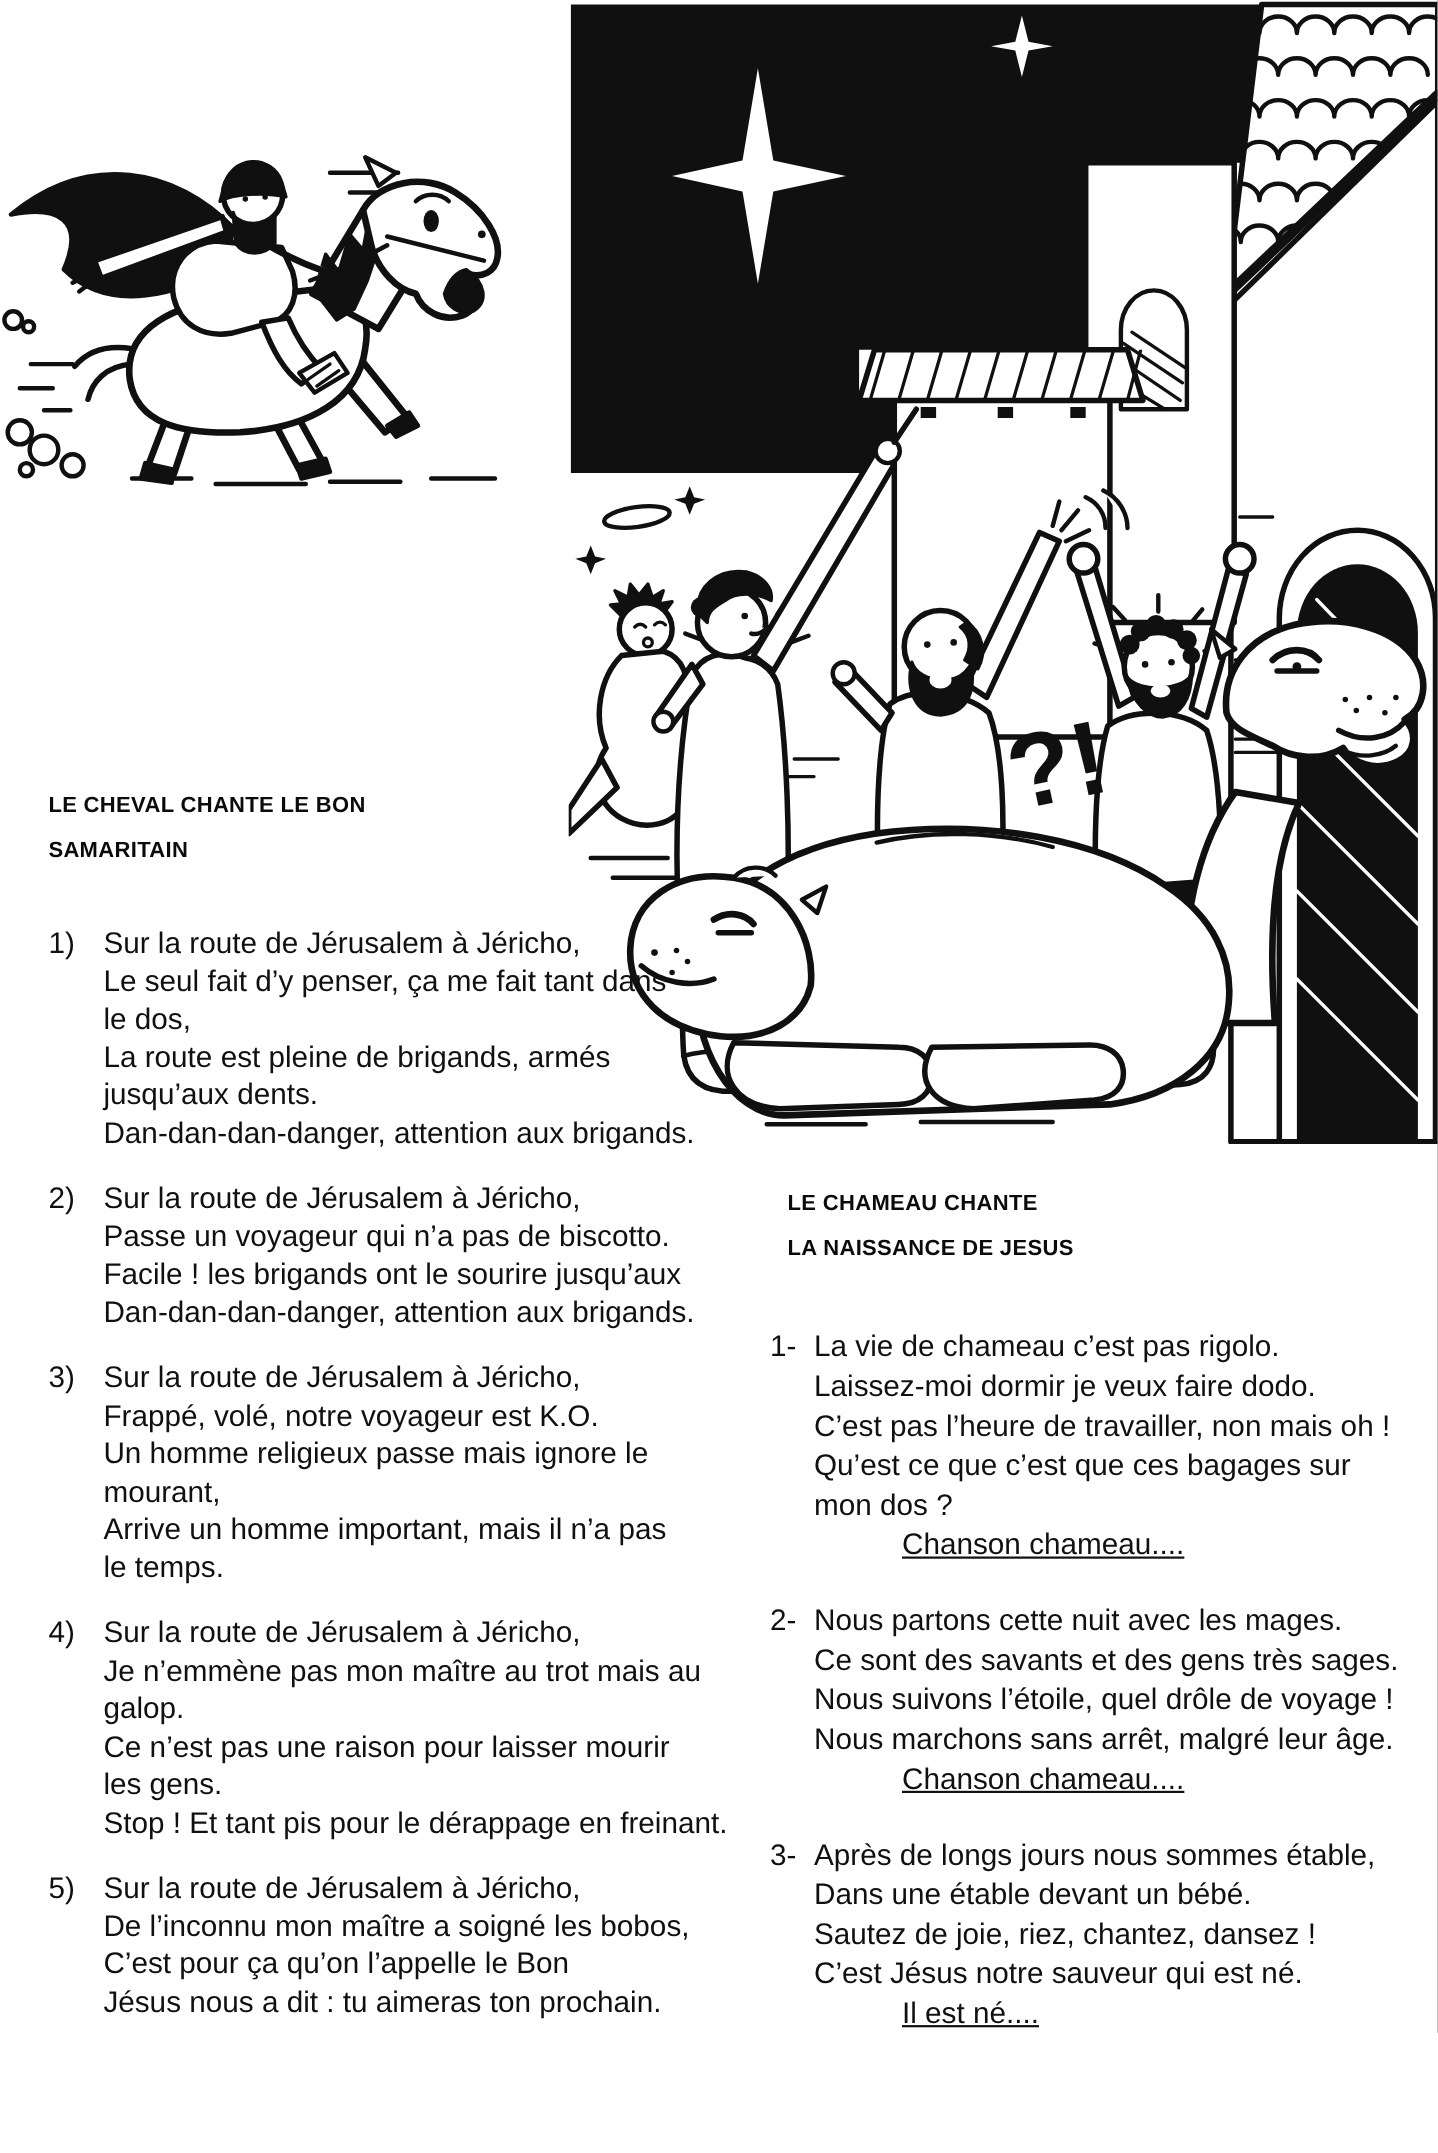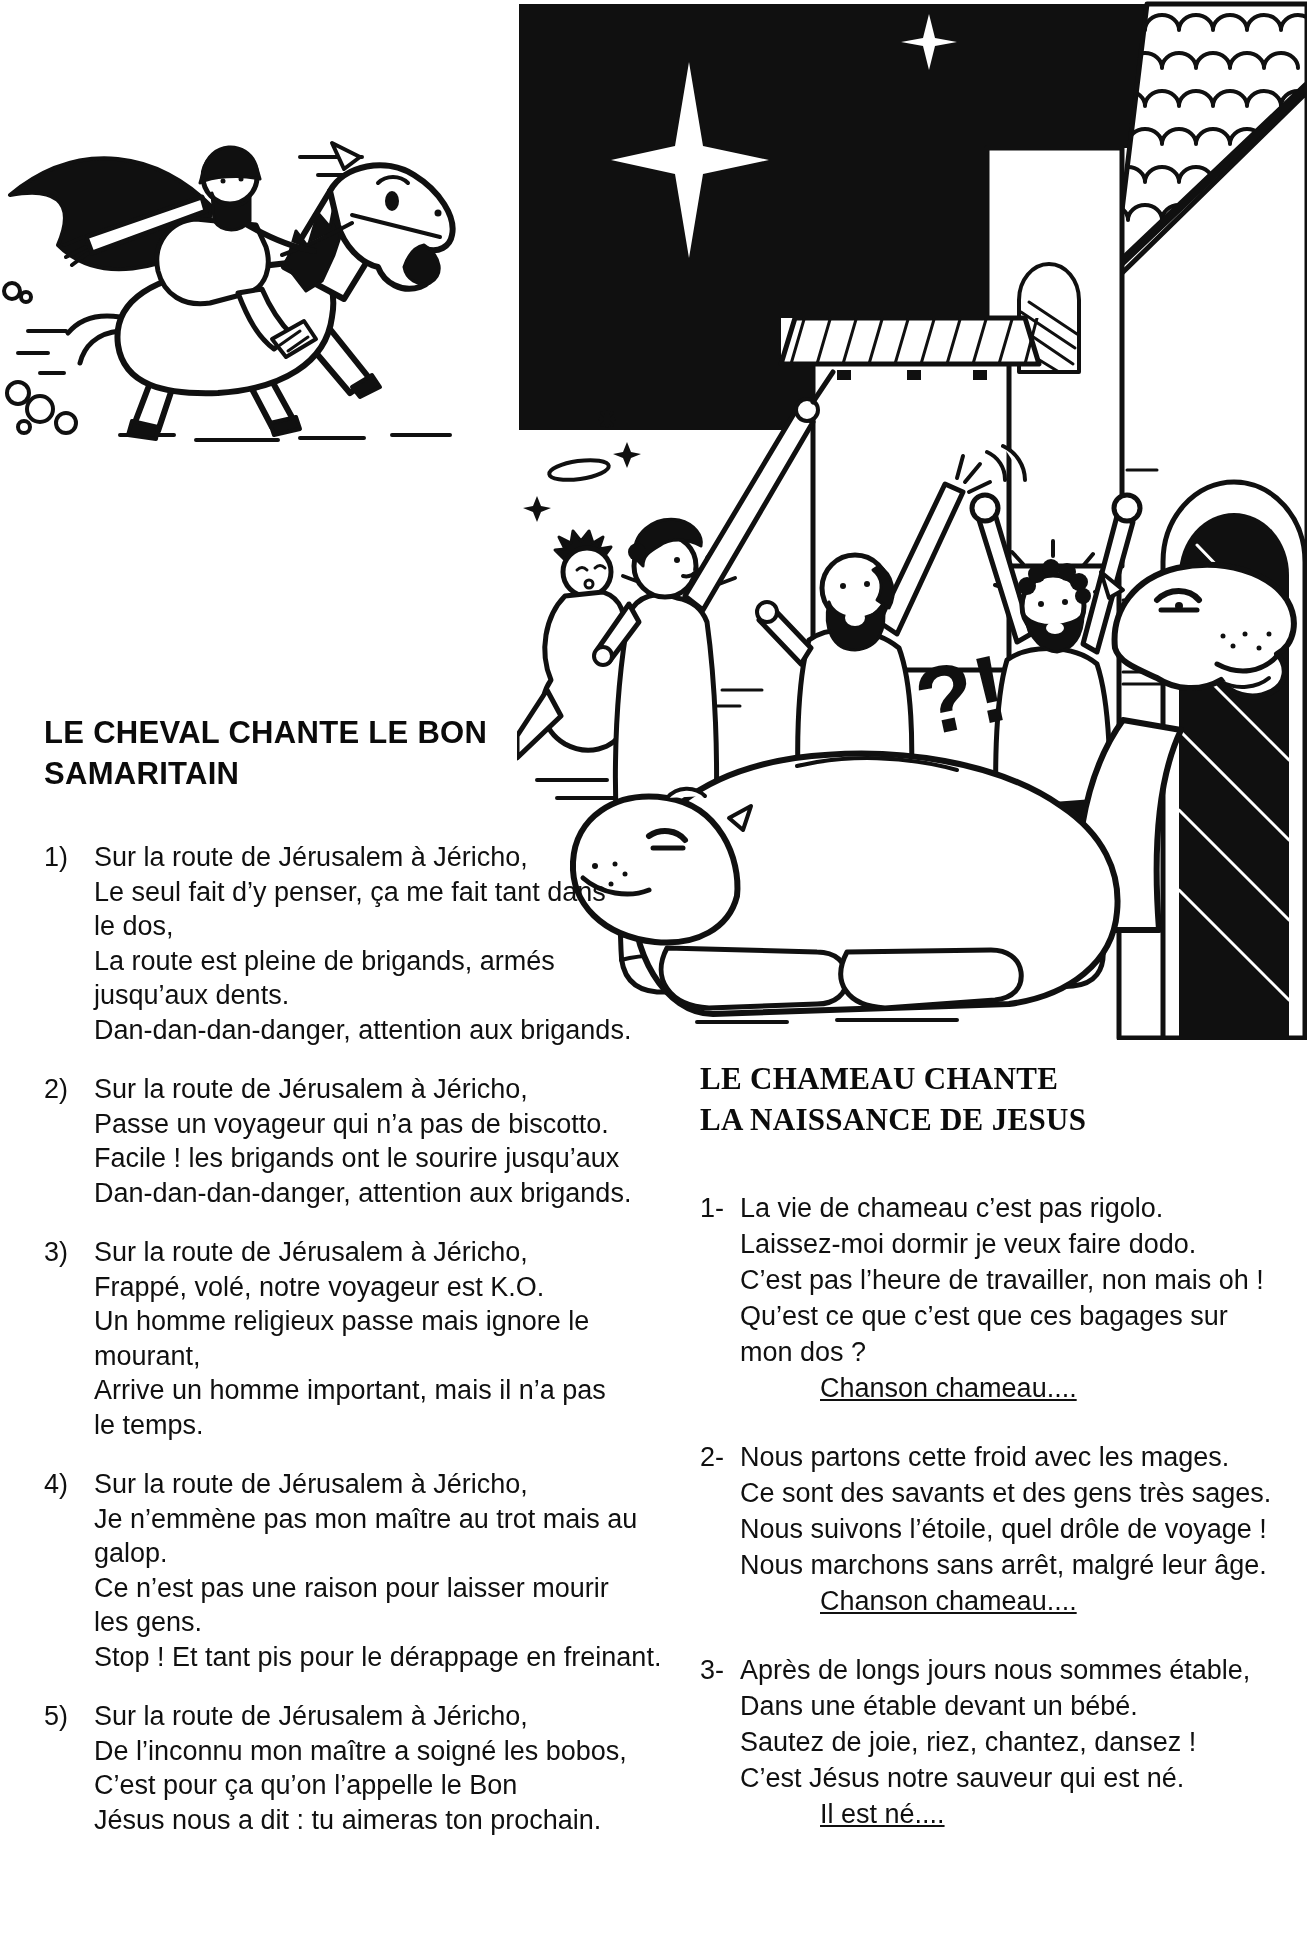--- a/index.html
+++ b/index.html
@@ -9,21 +9,21 @@
     margin:0 auto;
   }
   svg{display:block;}
   .illus{position:absolute;}
   .illus-left{left:0;top:95px;}
   .illus-right{left:517px;top:0;}
   .song{position:absolute;}
   .song-cheval{left:44px;top:712px;width:500px;}
   .song-chameau{left:700px;top:1058px;width:600px;}
   .song-title{
-    font-weight:900;font-size:31px;line-height:41px;letter-spacing:.3px;
+    font-weight:900;font-size:20px;line-height:41px;letter-spacing:.3px;
     color:#0b0b0b;transform-origin:left top;
   }
   .song-title .trow{white-space:nowrap;}
   .verses{margin-top:46px;}
   .song-chameau .verses{margin-top:50px;}
   .verse{display:flex;font-size:27px;line-height:34.5px;margin-bottom:25px;}
   .song-chameau .verse{line-height:36px;margin-bottom:33px;}
   .vnum{flex:0 0 50px;}
   .song-chameau .vnum{flex:0 0 40px;}
   .vlines{flex:1;}
@@ -337,42 +337,42 @@
           <div class="line">De l’inconnu mon maître a soigné les bobos,</div>
           <div class="line">C’est pour ça qu’on l’appelle le Bon</div>
           <div class="line">Jésus nous a dit : tu aimeras ton prochain.</div>
         </div>
       </div>
 
     </div>
   </section>
 
   <section class="song song-chameau">
-    <h1 class="song-title" style="margin:0;font-family:Liberation Serif, serif;">
+    <h1 class="song-title" style="margin:16px;">
       <div class="trow">LE CHAMEAU CHANTE</div>
       <div class="trow">LA NAISSANCE DE JESUS</div>
     </h1>
     <div class="verses">
 
       <div class="verse">
         <div class="vnum">1-</div>
         <div class="vlines">
           <div class="line">La vie de chameau c’est pas rigolo.</div>
           <div class="line">Laissez-moi dormir je veux faire dodo.</div>
           <div class="line">C’est pas l’heure de travailler, non mais oh !</div>
           <div class="line">Qu’est ce que c’est que ces bagages sur</div>
           <div class="line">mon dos ?</div>
           <div class="line refrain">Chanson chameau....</div>
         </div>
       </div>
 
       <div class="verse">
         <div class="vnum">2-</div>
         <div class="vlines">
-          <div class="line">Nous partons cette froid avec les mages.</div>
+          <div class="line">Nous partons cette nuit avec les mages.</div>
           <div class="line">Ce sont des savants et des gens très sages.</div>
           <div class="line">Nous suivons l’étoile, quel drôle de voyage !</div>
           <div class="line">Nous marchons sans arrêt, malgré leur âge.</div>
           <div class="line refrain">Chanson chameau....</div>
         </div>
       </div>
 
       <div class="verse">
         <div class="vnum">3-</div>
         <div class="vlines">

